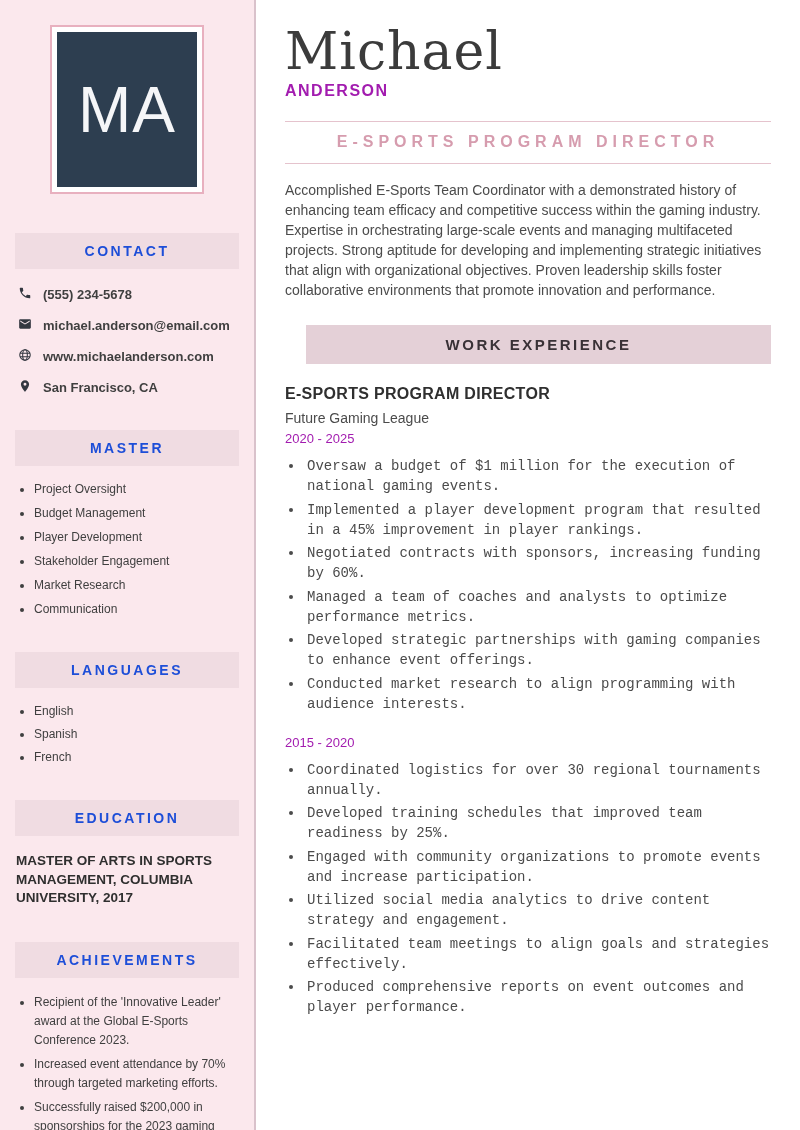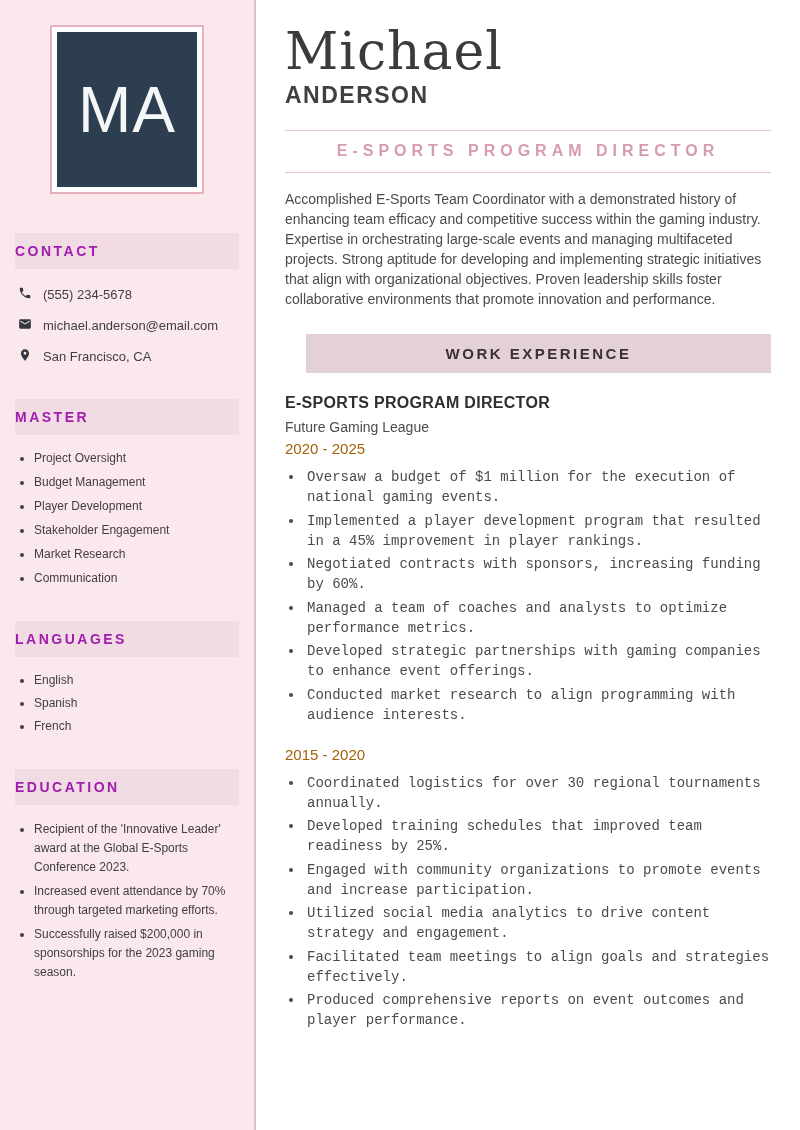--- a/index.html
+++ b/index.html
@@ -32,32 +32,33 @@
   }
   .avatar-initials {
     color: #f5f6f8;
     font-size: 64px;
     font-weight: 500;
     letter-spacing: 1px;
   }
   .side-band {
     margin: 34px 15px 0 15px;
     background: #f0dce2;
+    text-align: center;
     font-size: 14px;
     font-weight: bold;
     letter-spacing: 2.5px;
-    color: #a21caf;
+    color: #1d4ed8;
     padding: 10px 0;
   }
   .side-band.first { margin-top: 39px; }
   .contact-list { padding: 17px 14px 0 18px; }
   .contact-row {
     display: flex; align-items: center; gap: 11px;
     margin-bottom: 14px;
-    font-size: 13px; color: #3f3f3f;
+    font-size: 13px; color: #3f3f3f; font-weight: bold;
   }
   .contact-row svg { width: 14px; height: 14px; flex: 0 0 14px; }
   .side-list {
     margin: 14px 10px 0 22px;
     list-style: disc;
     padding-left: 12px;
     color: #3f3f3f;
   }
   .side-list li {
     font-size: 12px;
@@ -79,24 +80,24 @@
   .main { flex: 1; padding: 22px 29px 0 29px; }
   .name-script {
     font-family: "DejaVu Serif", serif;
     font-weight: 500;
     font-size: 52px;
     line-height: 58px;
     color: #3b3b3b;
     letter-spacing: 1px;
   }
   .name-last {
-    font-size: 23px;
+    font-size: 16px;
     font-weight: bold;
     letter-spacing: 1.5px;
-    color: #404040;
+    color: #a21caf;
     margin-top: 2px;
   }
   .title-block {
     margin-top: 21px;
     border-top: 1px solid #e5c3cd;
     border-bottom: 1px solid #e5c3cd;
     padding: 11px 0 12px 0;
     text-align: center;
   }
   .title-block span {
@@ -123,21 +124,21 @@
     margin-left: 21px;
   }
   .job { margin-top: 21px; }
   .job-title {
     font-size: 16px;
     font-weight: bold;
     color: #2f2f2f;
     letter-spacing: 0.3px;
   }
   .job-company { font-size: 14px; color: #4b4b4b; margin-top: 7px; }
-  .job-dates { font-size: 15px; color: #a16207; margin-top: 5px; }
+  .job-dates { font-size: 13px; color: #a21caf; margin-top: 5px; }
   .job-bullets {
     margin-top: 10px;
     list-style: disc;
     padding-left: 19px;
     color: #4b4b4b;
     font-family: Liberation Mono, monospace;
   }
   .job-bullets li {
     font-size: 14px;
     line-height: 20px;
@@ -164,20 +165,28 @@
         <span><svg viewBox="0 0 24 24" fill="#333740">
               <path d="M6.62 10.79c1.44 2.83 3.76 5.14 6.59 6.59l2.2-2.21a.96.96 0 0 1 1.02-.24c1.12.37 2.33.57 3.57.57.55 0 1 .45 1 1V20c0 .55-.45 1-1 1-9.39 0-17-7.61-17-17 0-.55.45-1 1-1h3.5c.55 0 1 .45 1 1 0 1.25.2 2.45.57 3.57.11.35.03.74-.25 1.02l-2.2 2.2z"></path>
             </svg></span>
         <span>(555) 234-5678</span>
       </div>
       <div class="contact-row">
         <span><svg viewBox="0 0 24 24" fill="#333740">
               <path d="M20 4H4c-1.1 0-2 .9-2 2v12c0 1.1.9 2 2 2h16c1.1 0 2-.9 2-2V6c0-1.1-.9-2-2-2zm0 4-8 5-8-5V6l8 5 8-5v2z"></path>
             </svg></span>
         <span>michael.anderson@email.com</span>
+      </div>
+      <div class="contact-row">
+        <span><svg viewBox="0 0 24 24" fill="none" stroke="#333740" stroke-width="1.8">
+              <circle cx="12" cy="12" r="9"></circle>
+              <ellipse cx="12" cy="12" rx="4" ry="9"></ellipse>
+              <path d="M3.5 9h17M3.5 15h17"></path>
+            </svg></span>
+        <span>www.michaelanderson.com</span>
       </div>
       <div class="contact-row">
         <span><svg viewBox="0 0 24 24" fill="#333740">
               <path d="M12 2C8.13 2 5 5.13 5 9c0 5.25 7 13 7 13s7-7.75 7-13c0-3.87-3.13-7-7-7zm0 9.5A2.5 2.5 0 1 1 12 6.5a2.5 2.5 0 0 1 0 5z"></path>
             </svg></span>
         <span>San Francisco, CA</span>
       </div>
     </div>
 
     <div class="side-band">MASTER</div>
@@ -191,21 +200,23 @@
     </ul>
 
     <div class="side-band">LANGUAGES</div>
     <ul class="side-list tight">
       <li>English</li>
       <li>Spanish</li>
       <li>French</li>
     </ul>
 
     <div class="side-band">EDUCATION</div>
-
+    <div class="edu-text">MASTER OF ARTS IN SPORTS MANAGEMENT, COLUMBIA UNIVERSITY, 2017</div>
+
+    <div class="side-band">ACHIEVEMENTS</div>
     <ul class="side-list ach-list">
       <li>Recipient of the 'Innovative Leader' award at the Global E-Sports Conference 2023.</li>
       <li>Increased event attendance by 70% through targeted marketing efforts.</li>
       <li>Successfully raised $200,000 in sponsorships for the 2023 gaming season.</li>
     </ul>
   </aside>
 
   <main class="main">
 
     <div class="name-script">Michael</div>

